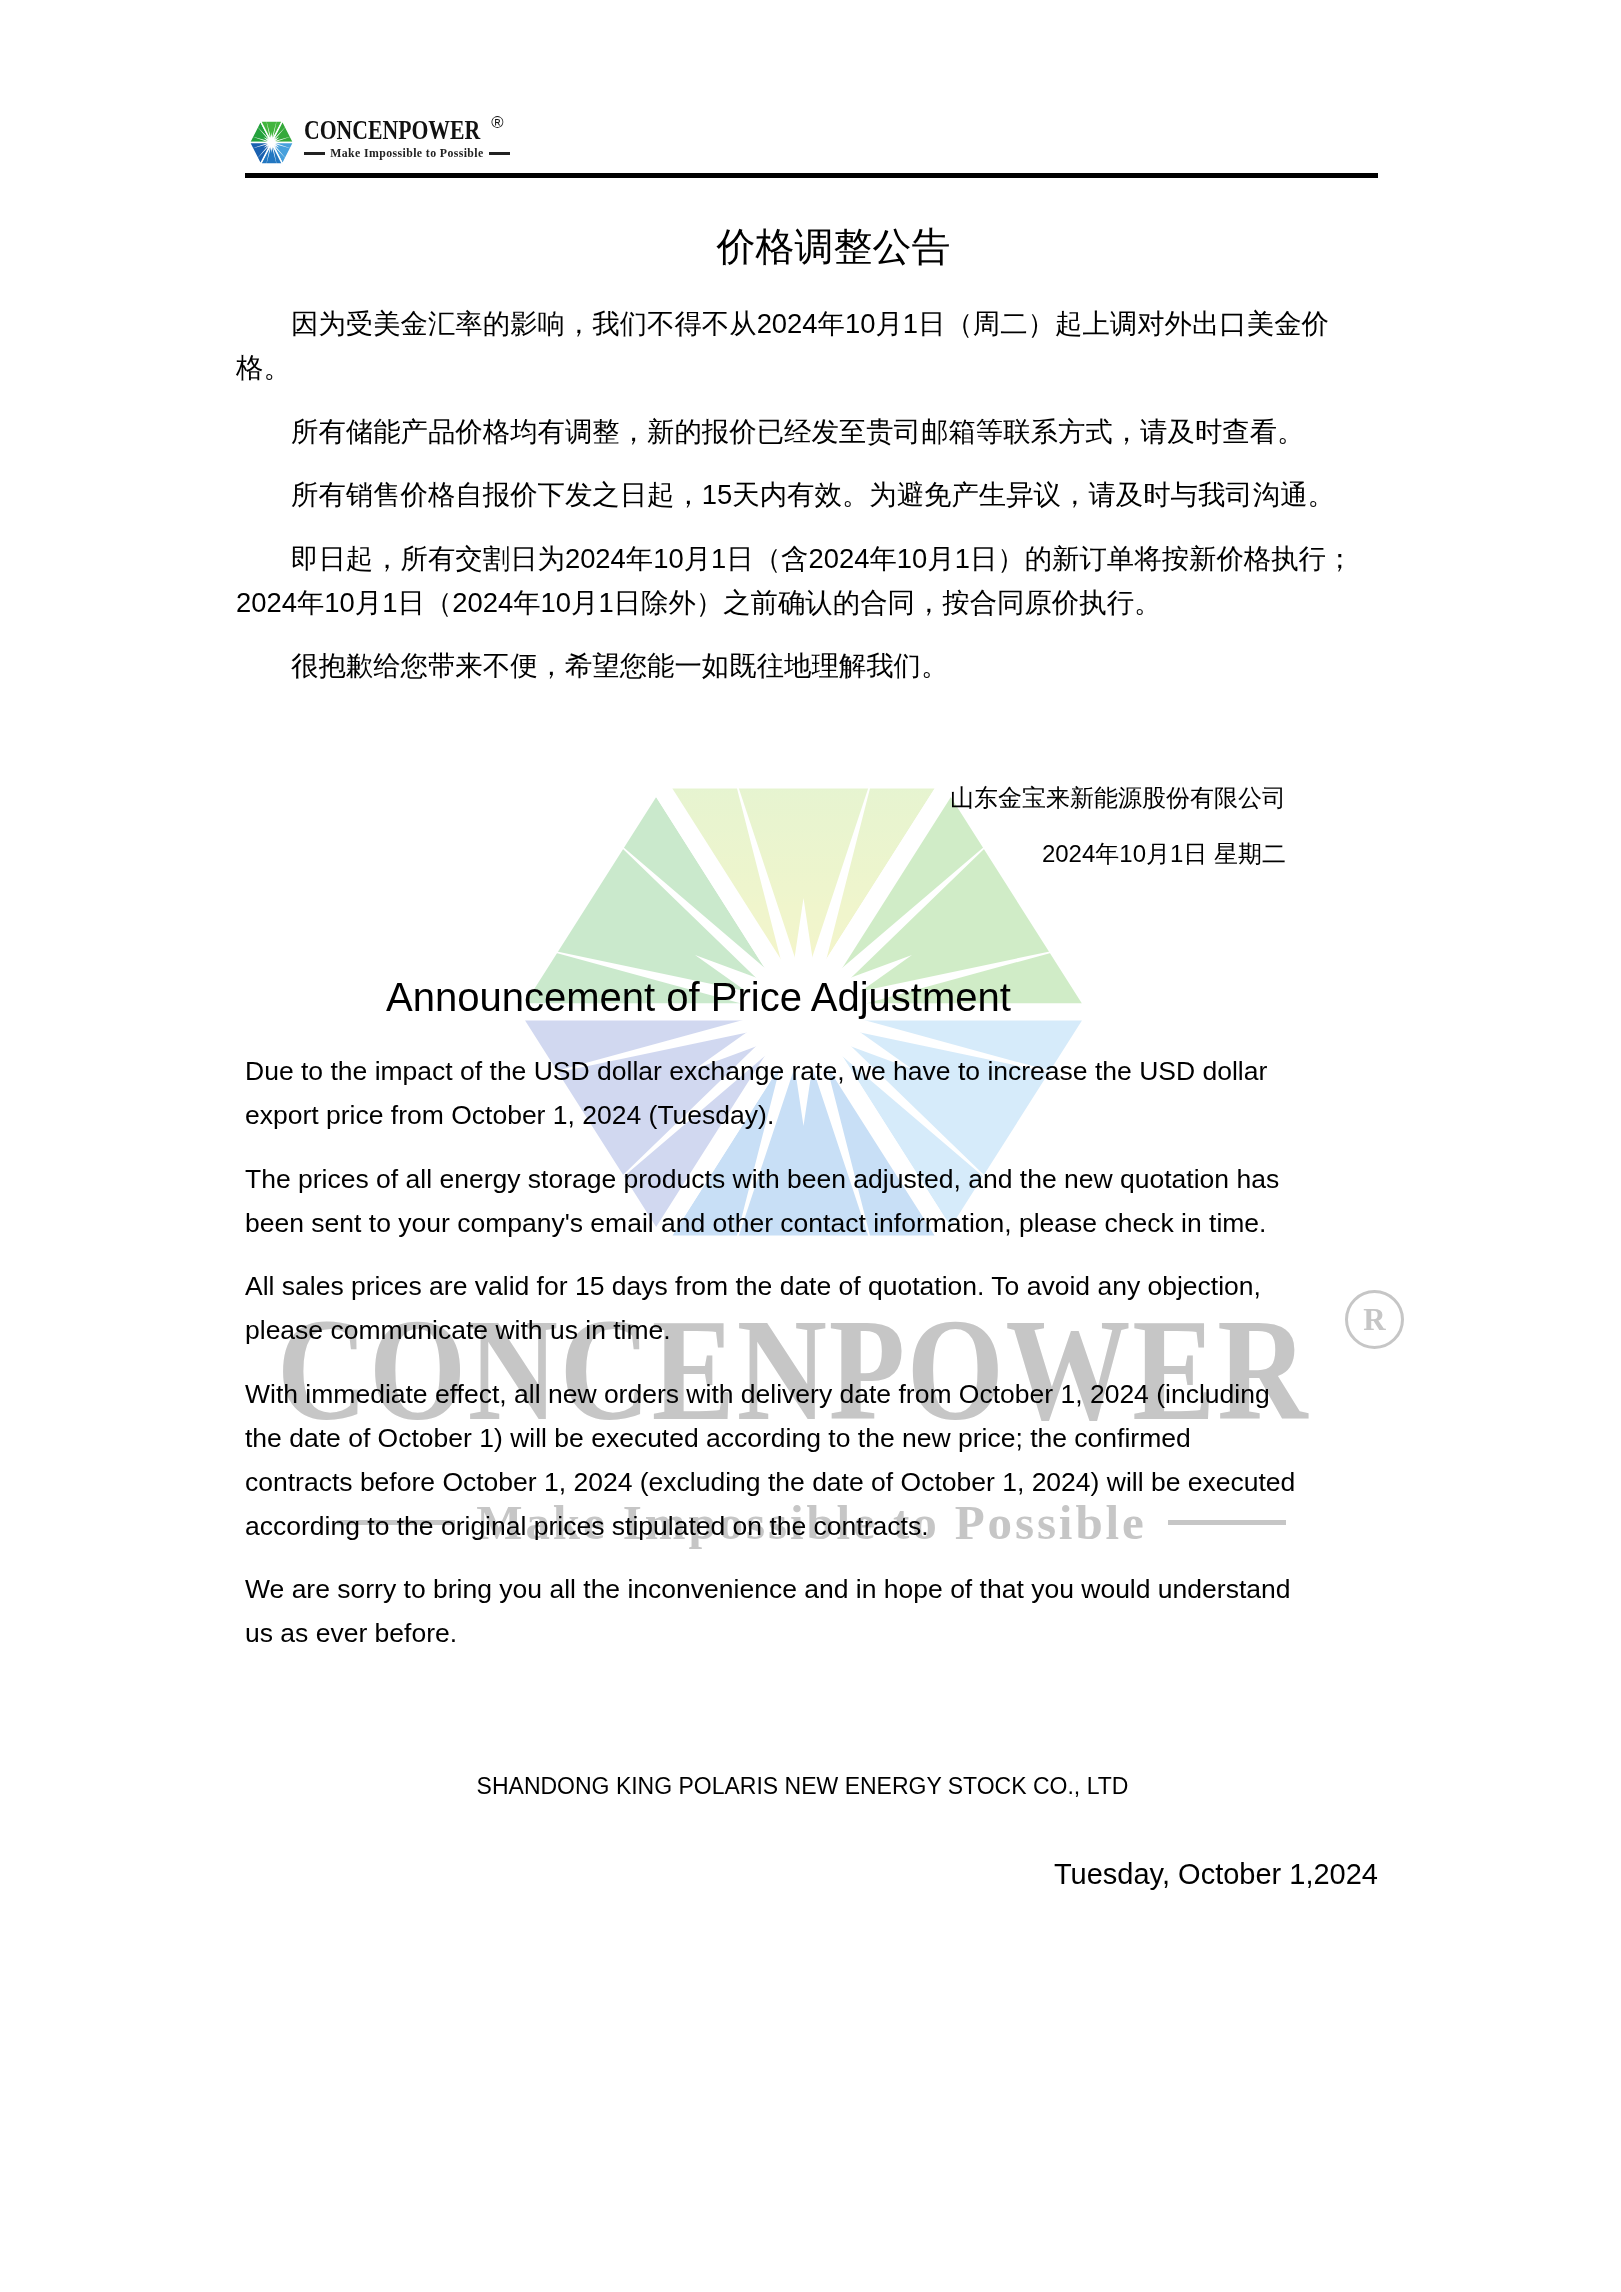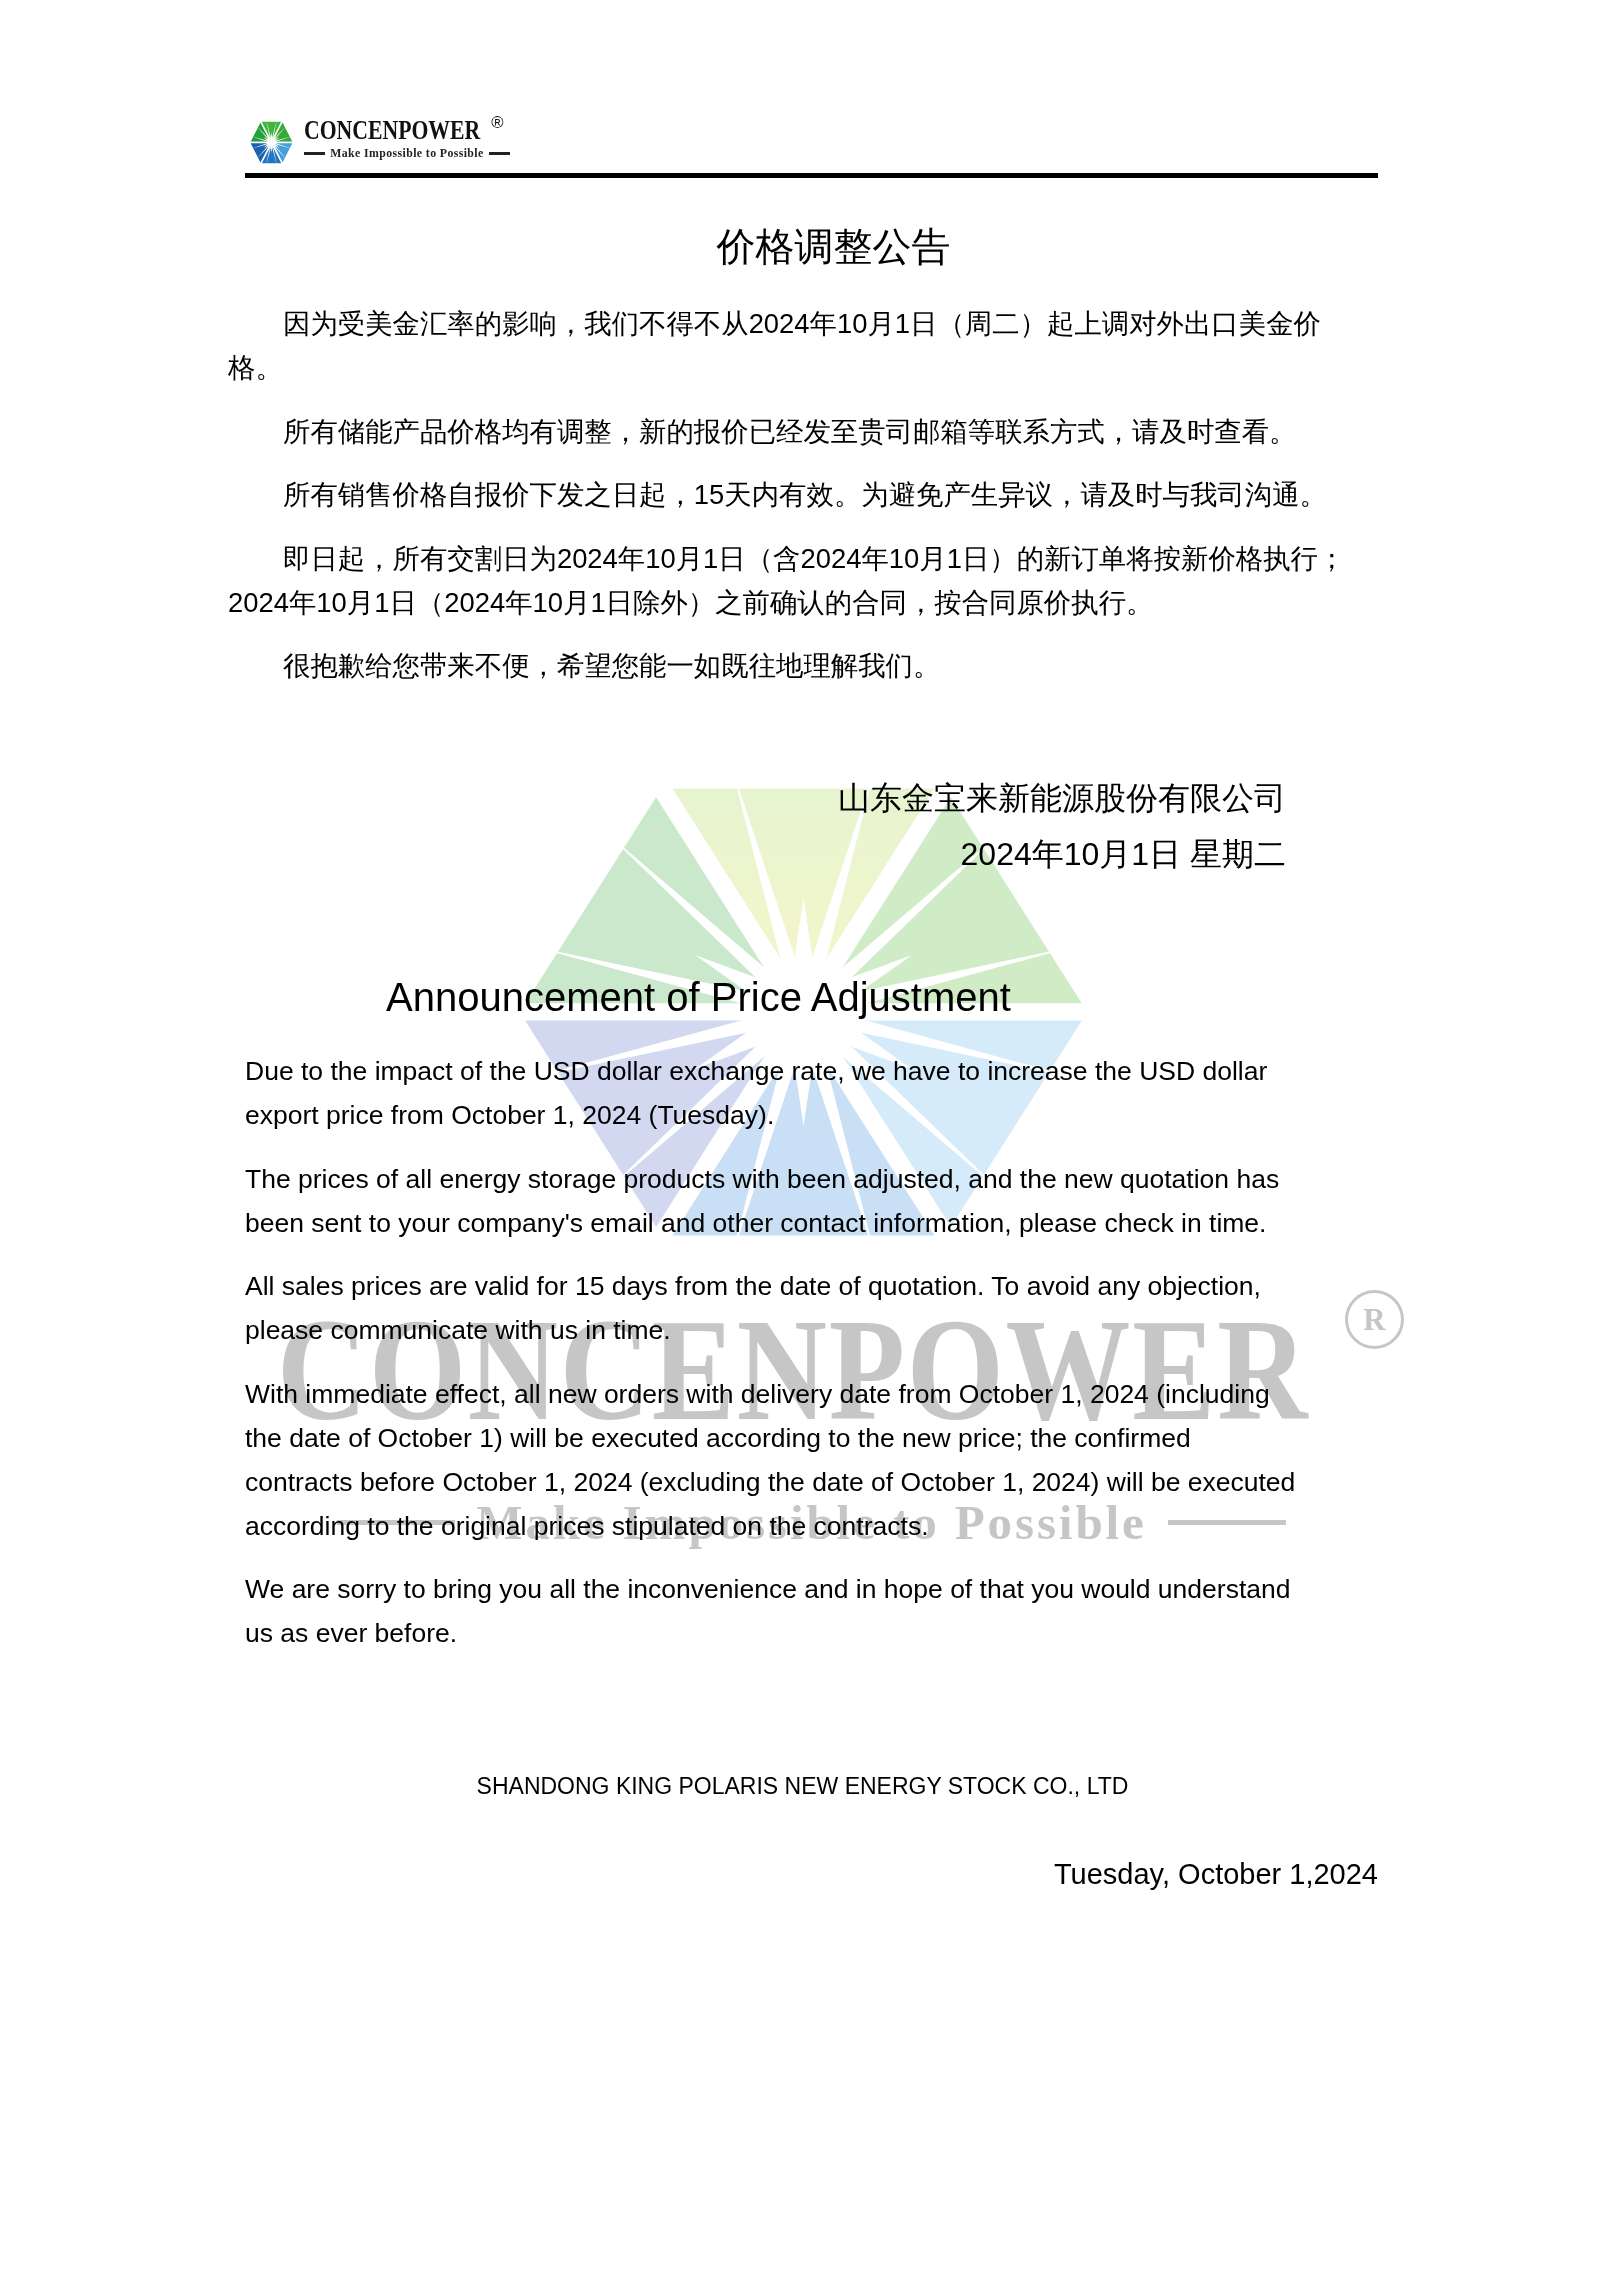--- a/index.html
+++ b/index.html
@@ -55,25 +55,25 @@
   .logo-tagline {
     font-family:"Liberation Serif", serif; font-weight:bold;
     font-size:11.8px; color:#222; white-space:nowrap; letter-spacing:0.4px;
   }
 
   #top-rule { left:245px; top:173px; width:1133px; height:4.9px; background:#000; }
 
   
   #cn-title { left:0; top:220px; width:1621px; text-align:center;
     font-size:39px; font-weight:normal;padding-left:23px; }
-  #cn-body { left:228px; top:302px; width:1133px;
+  #cn-body { left:236px; top:302px; width:1133px;
     font-size:27.4px; line-height:44px; text-align:justify; }
   #cn-body p { margin:0 0 19.6px 0; text-indent:55px; white-space:pre-line; }
   #cn-sign { left:245px; top:770px; width:1041px; text-align:right;
-    font-size:32px; line-height:56px; }
+    font-size:24px; line-height:56px; }
 
   
   #en-title { left:0; top:975px; width:1397px; text-align:center; font-size:40px; }
   #en-body { left:245px; top:1049px; width:1137px;
     font-size:26.5px; line-height:44px; }
   #en-body p { margin:0 0 19.6px 0; white-space:pre-line; }
   #en-sign-company { left:236px; top:1764px; width:1133px; text-align:center;
     font-size:23px; line-height:44px; }
   #en-sign-date { left:245px; top:1852px; width:1133px; text-align:right;
     font-size:29px; line-height:44px; }

